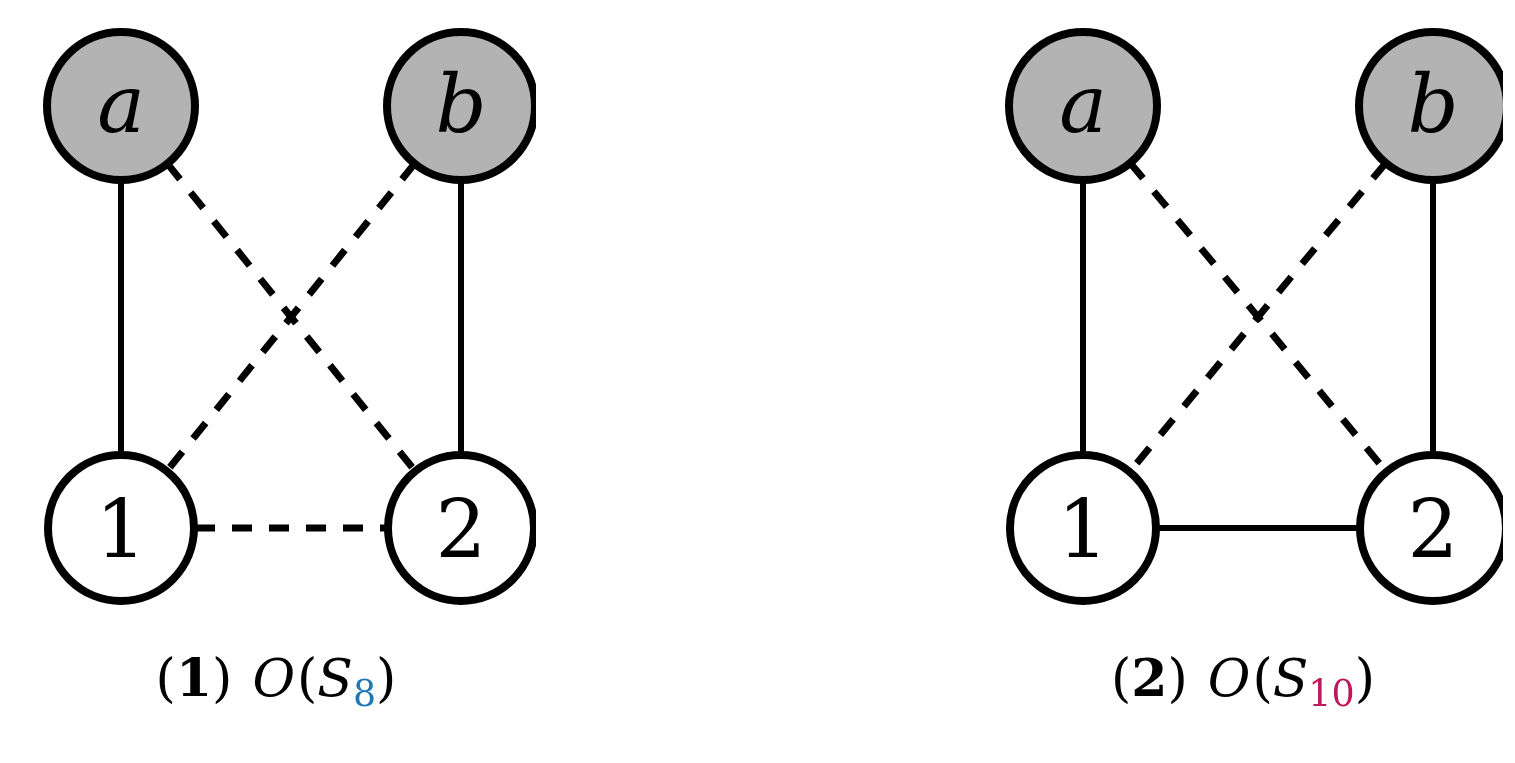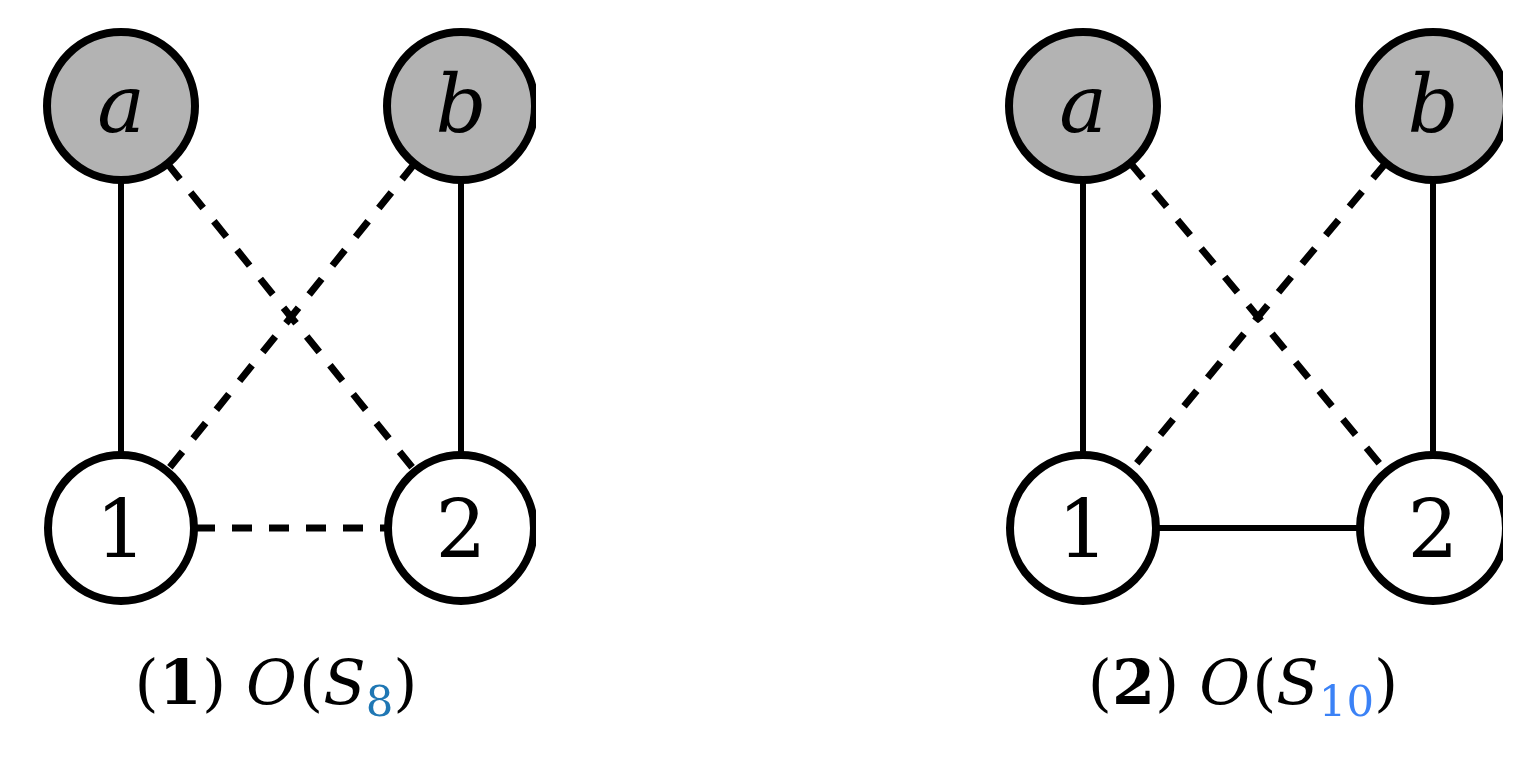--- a/index.html
+++ b/index.html
@@ -23,21 +23,21 @@
     align-items: center;
     width: 520px;
   }
   svg.graph {
     width: 520px;
     height: 598px;
     display: block;
   }
   .caption {
     margin-top: 44px;
-    font-size: 62px;
+    font-size: 52px;
     line-height: 1;
     color: #000000;
     text-align: center;
     white-space: nowrap;
   }
   .caption .bold { font-weight: 700; }
   .caption .italic { font-style: italic; }
   .caption .op {
     font-style: italic;
     margin-left: 20px;
@@ -82,16 +82,16 @@
         <line x1="450" y1="96" x2="100" y2="518" stroke="#000000" stroke-width="7" stroke-dasharray="20 17"></line>
         <circle cx="100" cy="96" r="74" fill="#b3b3b3" stroke="#000000" stroke-width="8"></circle>
         <text x="100" y="96" text-anchor="middle" dominant-baseline="central" dy="-0.02em" font-family="&quot;DejaVu Serif&quot;, serif" font-size="80" font-style="italic" fill="#000000">a</text>
         <circle cx="450" cy="96" r="74" fill="#b3b3b3" stroke="#000000" stroke-width="8"></circle>
         <text x="450" y="96" text-anchor="middle" dominant-baseline="central" dy="-0.02em" font-family="&quot;DejaVu Serif&quot;, serif" font-size="80" font-style="italic" fill="#000000">b</text>
         <circle cx="100" cy="518" r="73" fill="#ffffff" stroke="#000000" stroke-width="8"></circle>
         <text x="100" y="518" text-anchor="middle" dominant-baseline="central" dy="0.02em" font-family="&quot;DejaVu Serif&quot;, serif" font-size="80" fill="#000000">1</text>
         <circle cx="450" cy="518" r="73" fill="#ffffff" stroke="#000000" stroke-width="8"></circle>
         <text x="450" y="518" text-anchor="middle" dominant-baseline="central" dy="0.02em" font-family="&quot;DejaVu Serif&quot;, serif" font-size="80" fill="#000000">2</text>
       </svg>
-    <div class="caption"><span>(</span><span class="bold">2</span><span>)</span><span class="op">O</span><span>(</span><span class="italic">S</span><span class="subscript" style="color: #3b82f6;">10</span><span>)</span></div>
+    <div class="caption"><span>(</span><span class="bold">2</span><span>)</span><span class="op">O</span><span>(</span><span class="italic">S</span><span class="subscript" style="color: #be185d;">10</span><span>)</span></div>
   </div>
 
 </div>
 
 </body></html>

